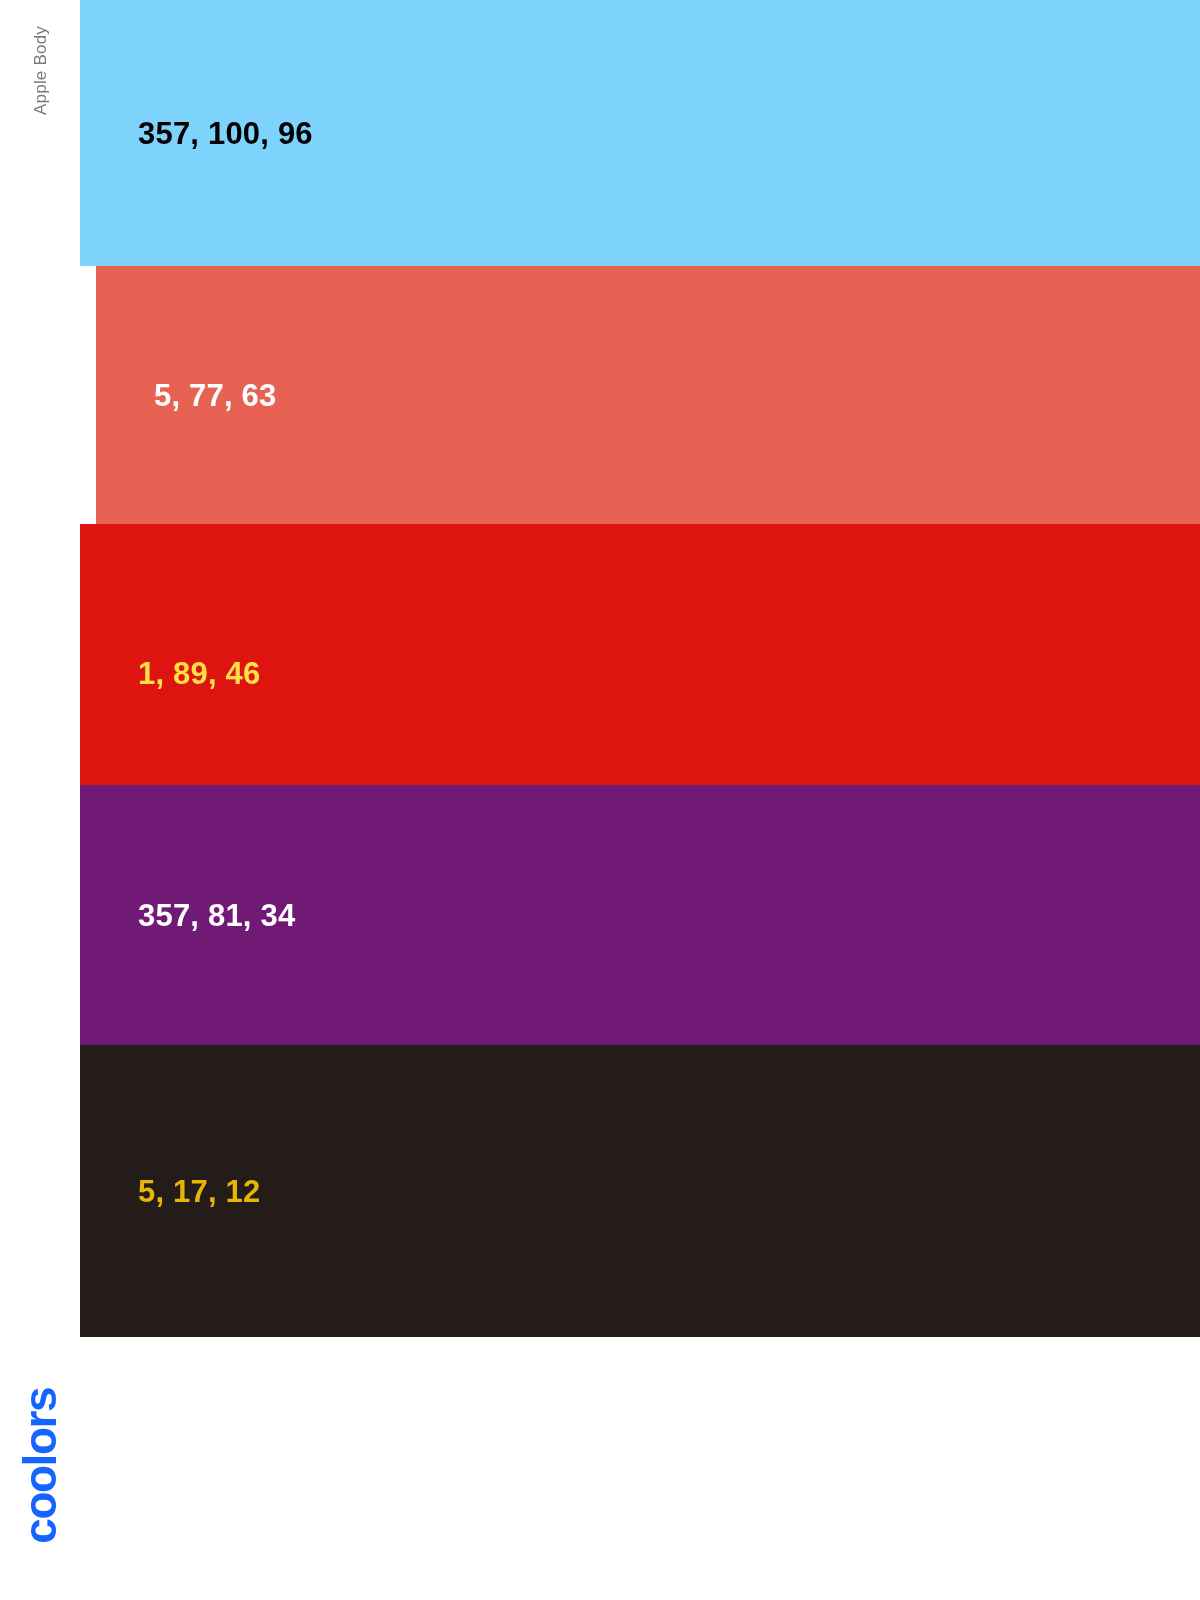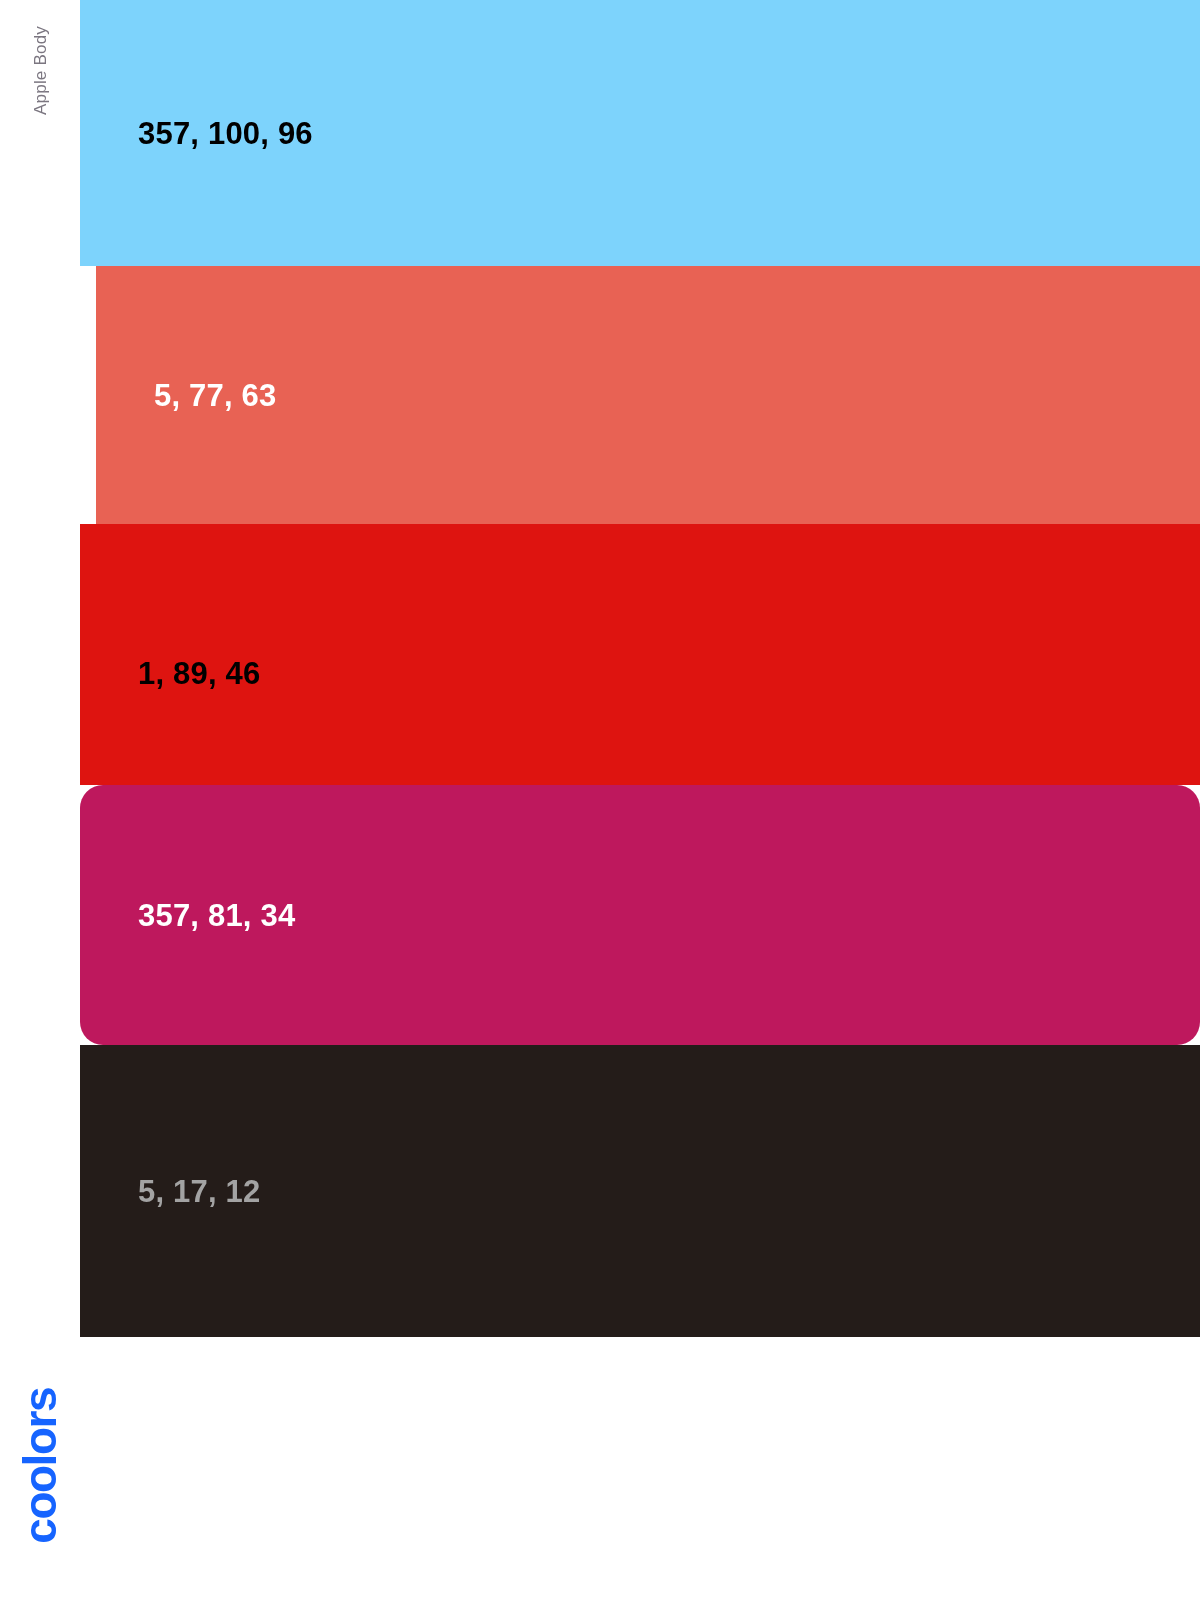--- a/index.html
+++ b/index.html
@@ -119,26 +119,26 @@
 
     <div class="swatch" style="background: #7dd3fc; height: 266px; flex: 0 0 266px;">
       <span class="swatch-label" style="color: rgb(0, 0, 0);">357, 100, 96</span>
     </div>
 
     <div class="swatch" style="background: rgb(232, 98, 84); height: 258px; flex: 0 0 258px; margin-left: 16px;">
       <span class="swatch-label" style="color: rgb(255, 255, 255);">5, 77, 63</span>
     </div>
 
     <div class="swatch" style="background: rgb(222, 20, 16); height: 261px; flex: 0 0 261px;">
-      <span class="swatch-label" style="color: #000000; margin-top: 38px;">1, 89, 46</span>
+      <span class="swatch-label" style="color: #fde047; margin-top: 38px;">1, 89, 46</span>
     </div>
 
-    <div class="swatch" style="background: #be185d; height: 260px; flex: 0 0 260px; border-radius: 23px;">
+    <div class="swatch" style="background: #701a75; height: 260px; flex: 0 0 260px;">
       <span class="swatch-label" style="color: rgb(255, 255, 255);">357, 81, 34</span>
     </div>
 
 
     <div class="swatch" style="background: rgb(36, 28, 25); height: 292px; flex: 0 0 292px;">
-      <span class="swatch-label" style="color: #a3a3a3;">5, 17, 12</span>
+      <span class="swatch-label" style="color: #eab308;">5, 17, 12</span>
     </div>
 
   </div>
 </div>
 
 </body></html>

